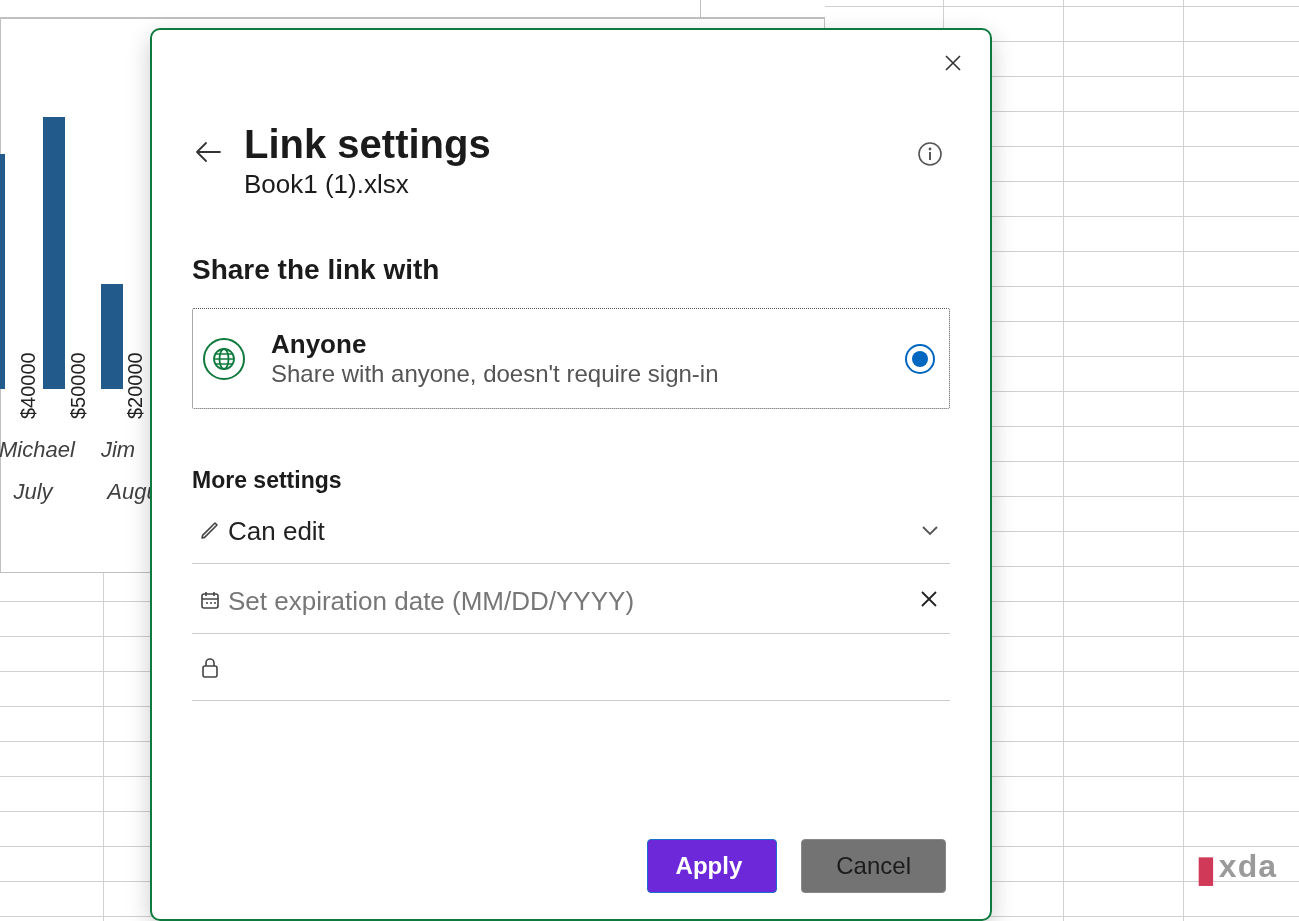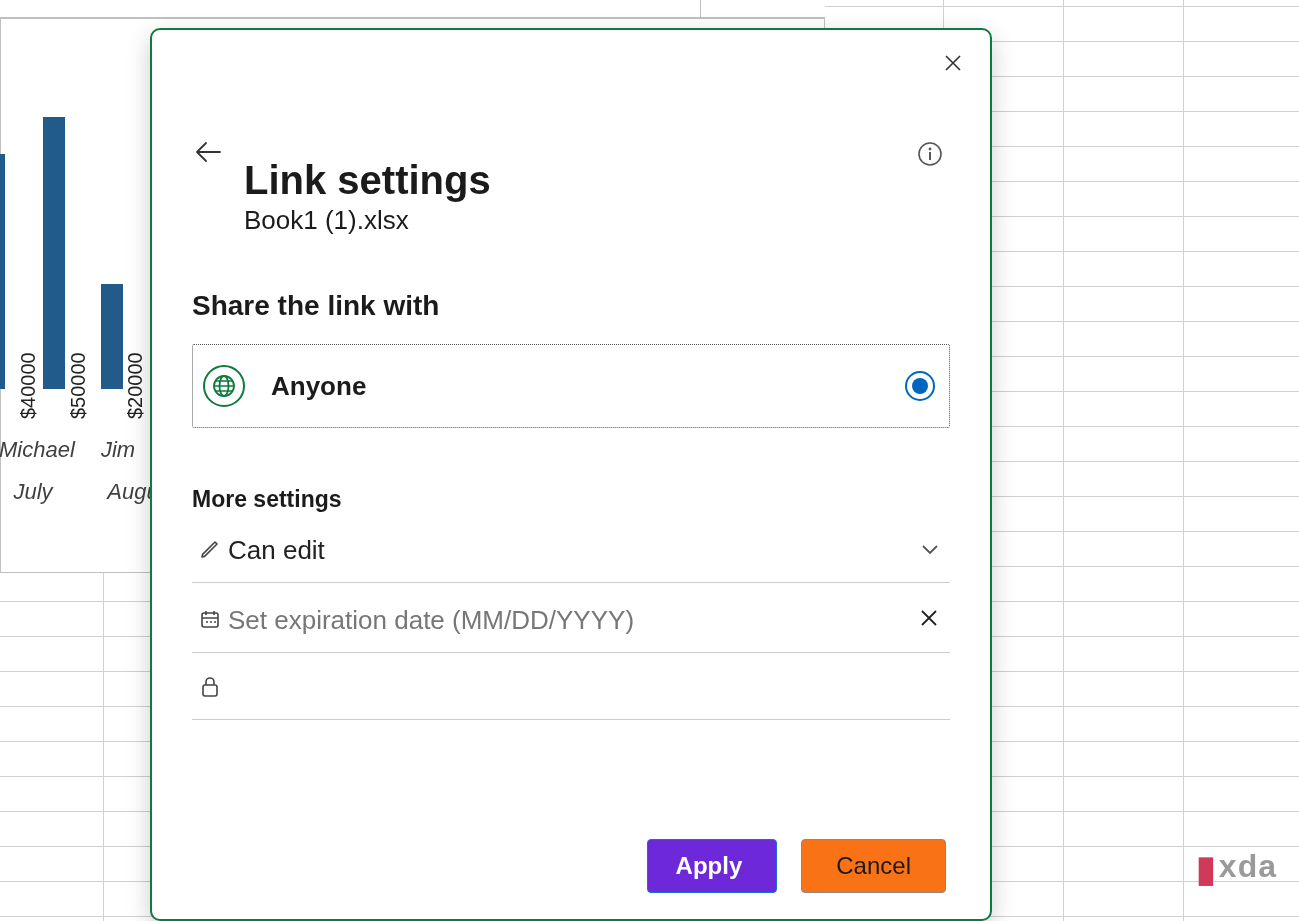--- a/index.html
+++ b/index.html
@@ -76,21 +76,21 @@
     padding: 48px 40px 40px 40px;
   }
   .hdr-row {
     display:flex; align-items:flex-start; gap:20px; margin-top:44px;
     position:relative;
   }
   .back-btn {
     width:32px; height:32px; display:flex; align-items:center; justify-content:center;
     cursor:pointer; color:#333; margin-top:14px;
   }
-  .hdr-text { flex:1;margin-top:36px; }
+  .hdr-text { flex:1; }
   .dlg-title {
     font-size: 40px; font-weight:600; color:#1b1b1b;
   }
   .dlg-sub {
     font-size: 26px; color:#1b1b1b; margin-top:2px; font-weight:400;
   }
   .info-round {
     position:absolute; top:16px; right:4px;
     width:32px; height:32px; display:flex; align-items:center; justify-content:center;
     cursor:pointer;
@@ -149,21 +149,21 @@
     flex:1; font-size:26px; color:#222; border:none; outline:none;
     background:transparent;
   }
   .sinput::placeholder { color:#777; }
 
   .footer {
     position:absolute; right:44px; bottom:26px; display:flex; gap:24px;
   }
   .btn {
     font-size:24px; padding:12px 34px; border-radius:4px; cursor:pointer;
-    border:1px solid #888; background:#f97316; color:#1b1b1b;
+    border:1px solid #888; background:#737373; color:#1b1b1b;
   }
   .btn.primary {
     background:#6d28d9; color:#fff; border-color:#1a6fd1; font-weight:600;padding-left:28px;
   }
 
   .watermark {
     position:absolute; right:22px; bottom:34px;
     font-family: sans-serif; font-weight:700; font-size:32px;
     color:#9a9a9a; letter-spacing:1px;
     display:flex; align-items:center; gap:2px;
@@ -234,20 +234,21 @@
       <div class="opt selected">
         <div class="opt-icon green">
           <svg width="24" height="24" viewBox="0 0 24 24">
               <circle cx="12" cy="12" r="10" stroke="#0f7a3e" stroke-width="1.8" fill="none"></circle>
               <ellipse cx="12" cy="12" rx="4.5" ry="10" stroke="#0f7a3e" stroke-width="1.8" fill="none"></ellipse>
               <path d="M2 12 H22 M4 7 H20 M4 17 H20" stroke="#0f7a3e" stroke-width="1.6"></path>
             </svg>
         </div>
         <div class="opt-text">
           <div class="opt-title">Anyone</div>
+          <div class="opt-desc">Share with anyone, doesn't require sign-in</div>
         </div>
         <div class="radio on"></div>
       </div>
 
     </div>
 
     <div class="more-h">More settings</div>
 
     <div class="setting-row">
       <span class="sicon">

